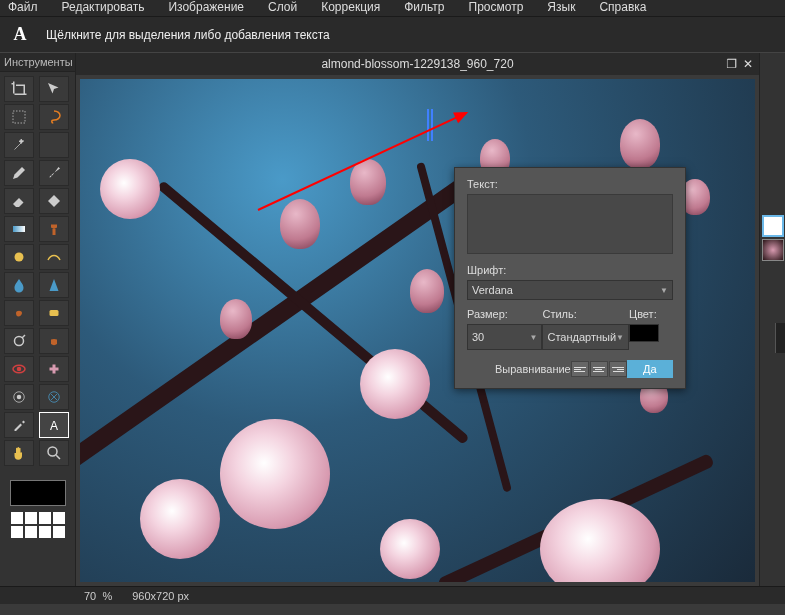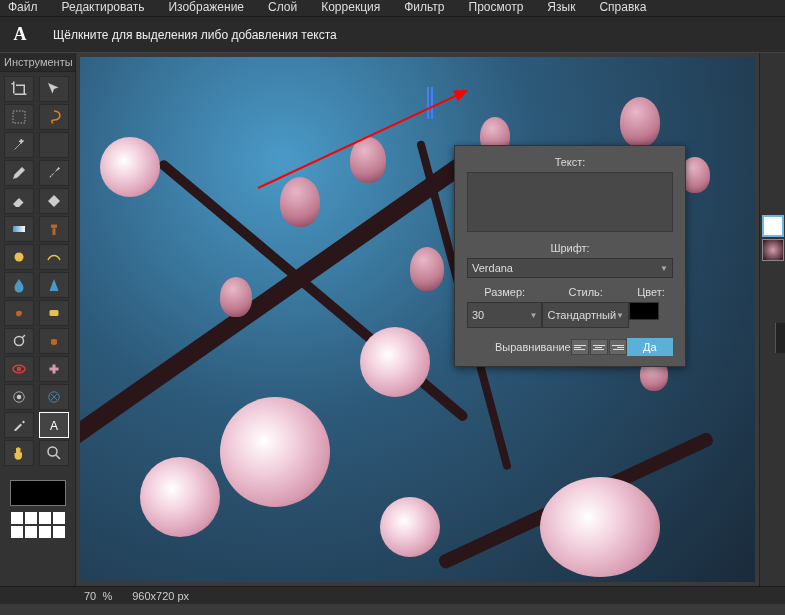--- a/index.html
+++ b/index.html
@@ -3,21 +3,21 @@
 <meta charset="utf-8">
 <style>
 * { box-sizing: border-box; margin: 0; padding: 0; font-family: Arial, sans-serif; }
 body { background: #3a3a3a; width: 785px; height: 615px; overflow: hidden; color: #ddd; font-size: 12px; }
 
 .menubar { background: #2a2a2a; height: 17px; display: flex; align-items: flex-start; padding: 0 8px; gap: 24px; border-bottom: 1px solid #1a1a1a; }
 .menubar-item { color: #ddd; font-size: 12px; cursor: pointer; }
 
 .toolbar { background: #2a2a2a; height: 36px; display: flex; align-items: center; padding: 0 8px; gap: 14px; border-bottom: 1px solid #444; }
 .toolbar-icon { width: 24px; height: 24px; display: flex; align-items: center; justify-content: center; font-size: 18px; font-weight: bold; color: #fff; font-family: 'Times New Roman', serif; }
-.toolbar-hint { color: #eee; font-size: 12px; margin-left: 7px; }
+.toolbar-hint { color: #eee; font-size: 12px; }
 
 .main { display: flex; height: calc(615px - 24px - 36px - 22px); }
 
 .toolpanel { width: 76px; background: #333; border-right: 1px solid #222; }
 .toolpanel-title { background: #2a2a2a; color: #bbb; font-size: 11px; padding: 3px 4px; border-bottom: 1px solid #222; }
 .toolgrid { display: grid; grid-template-columns: 1fr 1fr; gap: 2px; padding: 4px; }
 .tool { width: 30px; height: 26px; background: #3a3a3a; display: flex; align-items: center; justify-content: center; cursor: pointer; border: 1px solid #2a2a2a; }
 .tool.active { border: 1px solid #fff; background: #444; }
 .tool svg { width: 18px; height: 18px; }
 .swatches { margin-top: 6px; padding: 4px; }
@@ -41,21 +41,21 @@
 .blossom { position: absolute; border-radius: 50%; background: radial-gradient(circle at 40% 40%, #fff 0%, #f4d4e0 30%, #d89ab0 70%, #a05a70 100%); }
 .bud { position: absolute; border-radius: 50% 50% 45% 45%; background: radial-gradient(circle at 40% 30%, #e8b8c8 0%, #c07a90 60%, #7a3a50 100%); }
 
 .text-cursor { position: absolute; left: 347px; top: 30px; width: 2px; height: 32px; background: #4080ff; }
 .text-cursor::after { content: ''; position: absolute; left: 4px; width: 2px; height: 32px; background: #4080ff; }
 
 .arrow { position: absolute; left: 178px; top: 130px; width: 230px; height: 2px; background: #ff0000; transform: rotate(-25deg); transform-origin: left center; }
 .arrow::after { content: ''; position: absolute; right: -2px; top: -5px; border-left: 14px solid #ff0000; border-top: 6px solid transparent; border-bottom: 6px solid transparent; }
 
 .dialog { position: absolute; left: 374px; top: 88px; width: 232px; background: #555; border: 1px solid #333; padding: 10px 12px; box-shadow: 0 2px 8px rgba(0,0,0,0.5); }
-.dlg-label { color: #ddd; font-size: 11px; margin-bottom: 4px; display: block; text-align: center; }
+.dlg-label { color: #ddd; font-size: 11px; margin-bottom: 4px; display: block; }
 .dlg-textarea { width: 100%; height: 60px; background: #484848; border: 1px solid #3a3a3a; margin-bottom: 10px; }
 .dlg-select { width: 100%; height: 20px; background: #484848; border: 1px solid #333; color: #ddd; font-size: 11px; padding: 0 4px; display: flex; align-items: center; justify-content: space-between; margin-bottom: 8px; }
 .dlg-row { display: flex; margin-bottom: 10px; }
 .dlg-col { flex: 1; }
 .dlg-small-select { width: 100%; height: 20px; background: #484848; border: 1px solid #333; color: #ddd; font-size: 11px; padding: 12px 4px; display: flex; align-items: center; justify-content: space-between; }
 .dlg-color { width: 30px; height: 18px; background: #000; border: 1px solid #333; }
 .dlg-bottom { display: flex; align-items: center; justify-content: space-between; margin-left: 28px; }
 .align-btns { display: flex; gap: 1px; }
 .align-btn { width: 18px; height: 16px; background: #666; border: 1px solid #444; display: flex; flex-direction: column; justify-content: center; padding: 2px; gap: 1px; }
 .align-btn div { height: 1px; background: #ddd; }
@@ -251,20 +251,27 @@
         <div class="swatch-sm"></div>
         <div class="swatch-sm"></div>
         <div class="swatch-sm"></div>
         <div class="swatch-sm"></div>
         <div class="swatch-sm"></div>
       </div>
     </div>
   </div>
 
   <div class="canvas-area">
+    <div class="canvas-tabs">
+      <span>almond-blossom-1229138_960_720</span>
+      <div class="tab-icons">
+        <span>❐</span>
+        <span>✕</span>
+      </div>
+    </div>
     <div class="canvas-viewport">
       <div class="canvas-image">
         <div class="sky"></div>
         <div class="branch b1"></div>
           <div class="branch b2"></div>
           <div class="branch b3"></div>
           <div class="branch b4"></div>
         <div class="blossom" style="left:140px;top:340px;width:110px;height:110px"></div>
         <div class="blossom" style="left:60px;top:400px;width:80px;height:80px"></div>
         <div class="blossom" style="left:280px;top:270px;width:70px;height:70px"></div>

